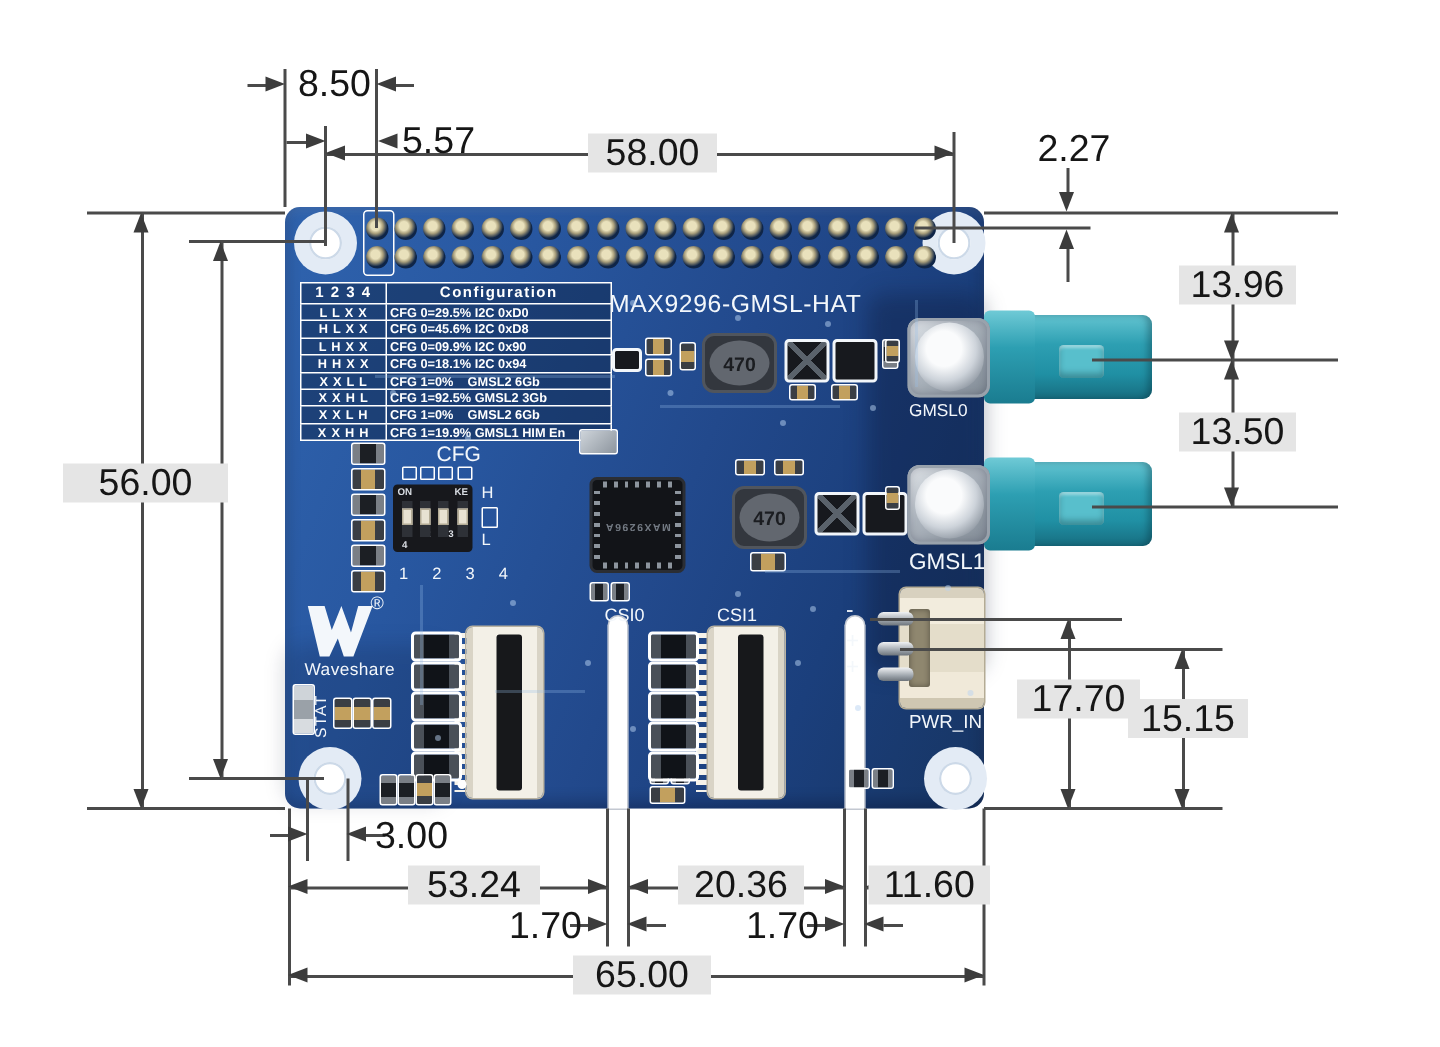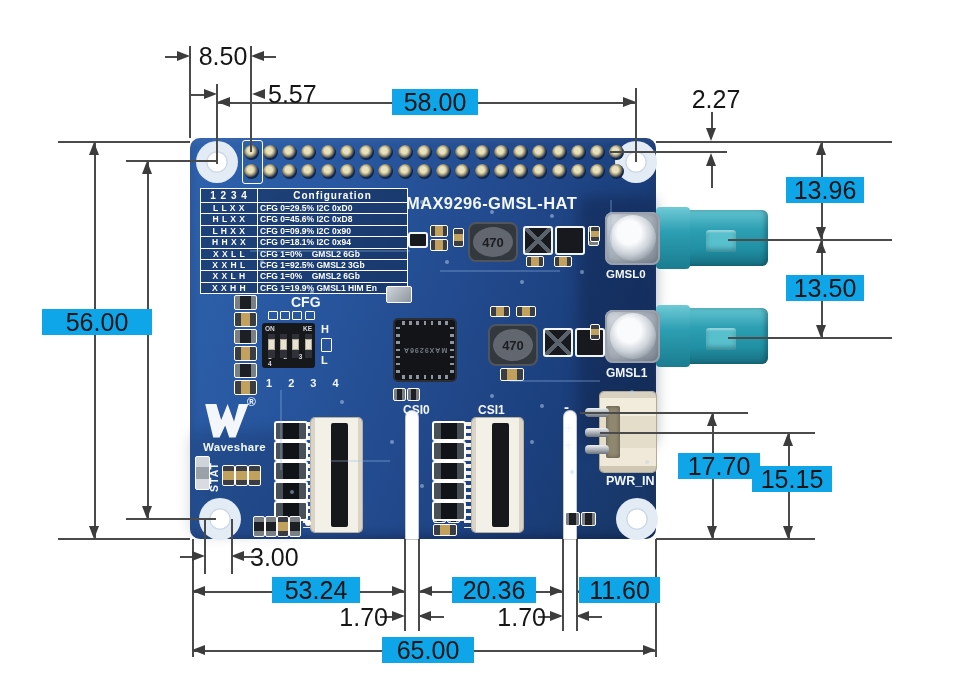--- a/index.html
+++ b/index.html
@@ -7,35 +7,35 @@
           font-family:"Liberation Sans",sans-serif;}
   
   .h{position:absolute;height:1.6px;background:#4a4a4a;z-index:3;}
   .v{position:absolute;width:1.6px;background:#4a4a4a;z-index:3;}
   .ar{position:absolute;width:0;height:0;border-style:solid;z-index:4;}
   .aR{border-width:5px 0 5px 13px;border-color:transparent transparent transparent #3c3c3c;}
   .aL{border-width:5px 13px 5px 0;border-color:transparent #3c3c3c transparent transparent;}
   .aU{border-width:0 5px 13px 5px;border-color:transparent transparent #3c3c3c transparent;}
   .aD{border-width:13px 5px 0 5px;border-color:#3c3c3c transparent transparent transparent;}
   .dim{position:absolute;font-size:25px;color:#161616;text-align:center;line-height:1.05;z-index:6;white-space:nowrap;}
-  .dim.bg{background:#0ea5e9;padding:0 3px;}
+  .dim.bg{background:#e5e5e5;padding:0 3px;}
   
   #board{position:absolute;left:190px;top:138px;width:466px;height:401px;border-radius:10px;
      background:linear-gradient(112deg,#2f63ae 0%,#2857a0 28%,#22498c 55%,#1b3f7c 76%,#173563 100%);
      box-shadow:inset 0 -4px 10px rgba(0,0,20,.28), inset 0 3px 6px rgba(255,255,255,.08);z-index:1;}
   .patch{position:absolute;background:rgba(8,20,46,.32);border-radius:12px;filter:blur(7px);}
   .notch{position:absolute;top:272px;bottom:-1px;width:14px;background:#fff;border-radius:7px 7px 0 0;
      box-shadow:inset 0 0 0 1px rgba(15,35,70,.25);}
   .hole{position:absolute;width:42px;height:42px;border-radius:50%;background:#e3ebf5;}
   .hole::after{content:"";position:absolute;inset:10px;background:#fff;border-radius:50%;
      box-shadow:inset 0 0 0 1.5px #ccd9e8;}
   .pin{position:absolute;width:15px;height:15px;border-radius:50%;
      background:radial-gradient(circle at 42% 38%, #e9e1bc 0 3px, #a99f7c 5px, #0f2547 8px);}
   .pin1box{position:absolute;left:52px;top:2px;width:19px;height:42px;border:1.5px solid #fff;border-radius:3px;}
-  .silk{position:absolute;color:#f3f7fb;font-weight:bold;line-height:1;}
+  .silk{position:absolute;color:#f3f7fb;font-weight:normal;line-height:1;}
   
   #cfgtable{position:absolute;left:10px;top:50px;width:208px;border-collapse:collapse;table-layout:fixed;
      background:rgba(10,30,62,.45);}
   #cfgtable td,#cfgtable th{border:1.4px solid #fff;color:#fff;font-weight:bold;padding:0 2px;
      white-space:pre;overflow:hidden;}
   #cfgtable th{font-size:10px;height:13px;text-align:center;letter-spacing:1px;}
   #cfgtable td{font-size:8.5px;height:10.4px;line-height:1;}
   #cfgtable td:first-child{text-align:center;letter-spacing:.5px;}
   
   .cap{position:absolute;width:30px;height:16px;border:2px solid #fff;border-radius:3px;
@@ -343,21 +343,21 @@
     <div class="ftab" style="left:516px;top:92px;"></div>
     <div class="flange" style="left:415px;top:74px;"></div>
     <div class="barrel" style="left:420px;top:77px;"></div>
     <div class="silk" style="left:416px;top:131px;font-size:11.5px;">GMSL0</div>
 
     <div class="rsm-v" style="left:400px;top:186px;width:8px;height:14px;"></div>
     <div class="fakra" style="left:466px;top:170px;"></div>
     <div class="ftab" style="left:516px;top:190px;"></div>
     <div class="flange" style="left:415px;top:172px;"></div>
     <div class="barrel" style="left:420px;top:175px;"></div>
-    <div class="silk" style="left:416px;top:229px;font-size:12px;">GMSL1</div>
+    <div class="silk" style="left:416px;top:229px;font-size:15px;">GMSL1</div>
 
     <div id="deco">
         <div class="trace" style="left: 60px; top: 112px; width: 160px; height: 1.5px;"></div>
         <div class="trace" style="left: 250px; top: 132px; width: 120px; height: 1.5px;"></div>
         <div class="trace" style="left: 320px; top: 242px; width: 90px; height: 1.5px;"></div>
         <div class="trace" style="left: 140px; top: 322px; width: 60px; height: 1.5px;"></div>
         <div class="trace" style="left: 90px; top: 252px; width: 1.5px; height: 80px;"></div>
         <div class="trace" style="left: 420px; top: 62px; width: 1.5px; height: 58px;"></div>
         <div class="via" style="left: 230px; top: 62px;"></div>
         <div class="via" style="left: 300px; top: 72px;"></div>

